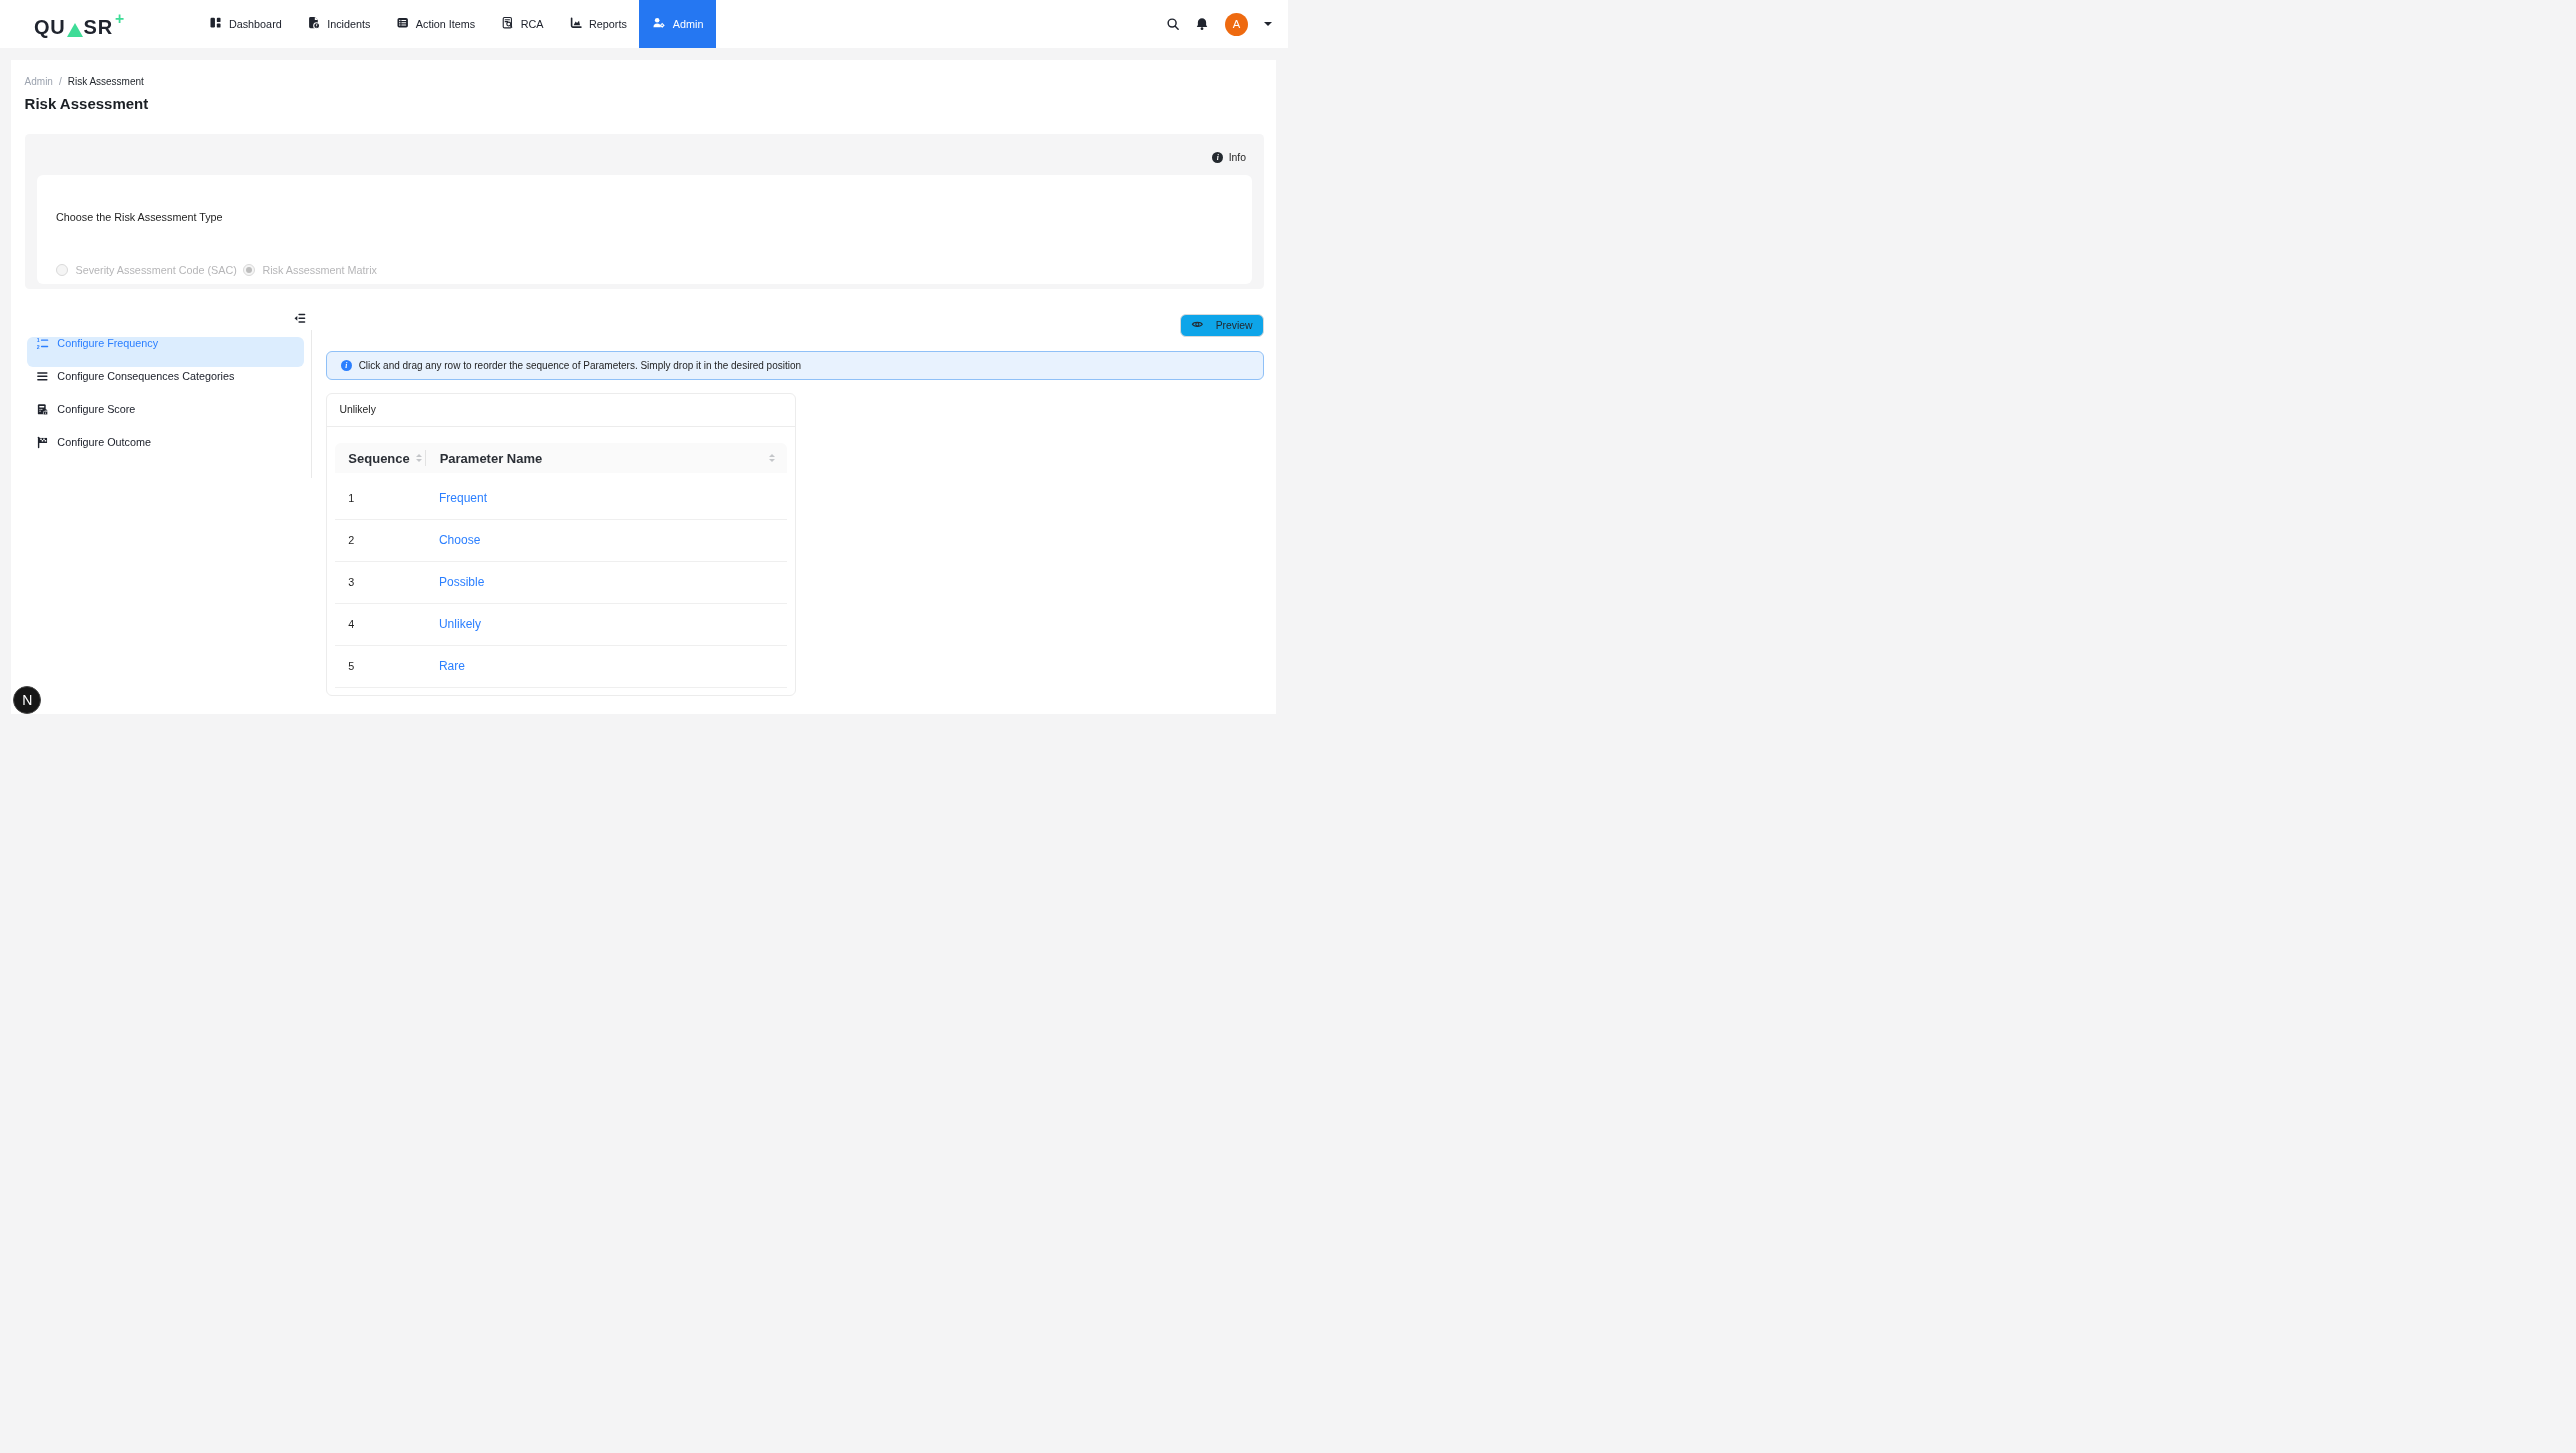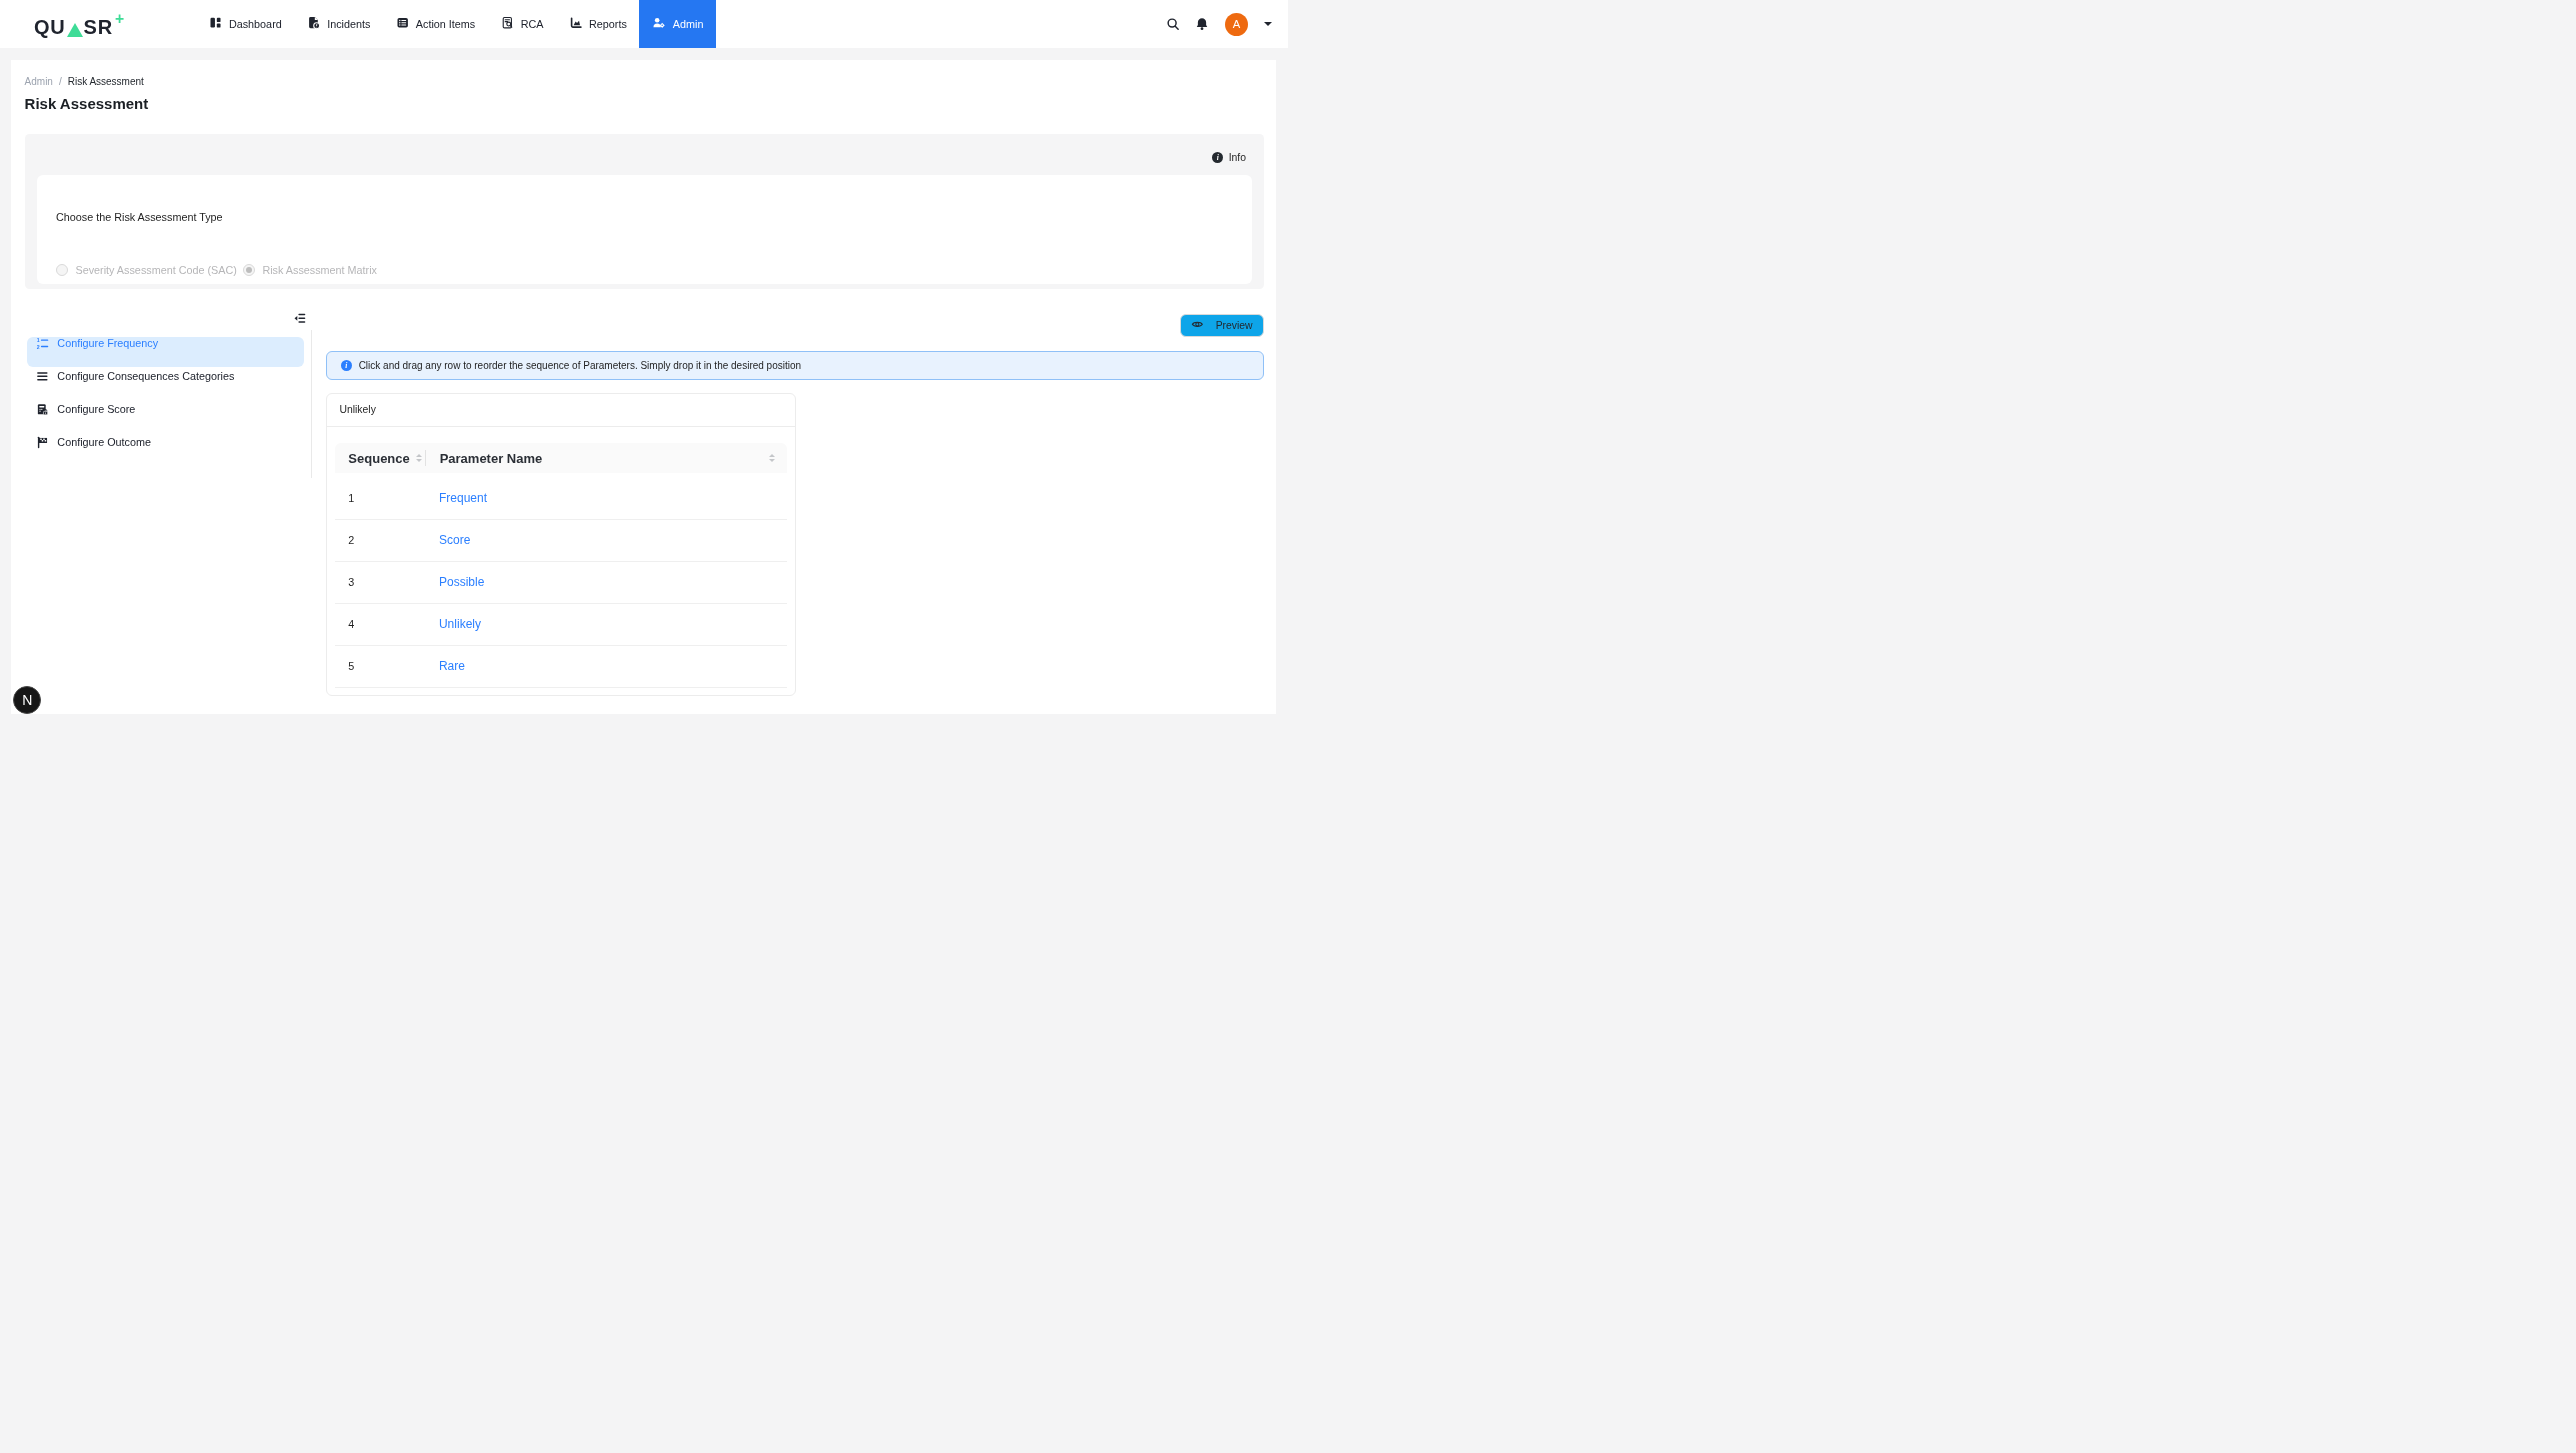--- a/index.html
+++ b/index.html
@@ -320,21 +320,21 @@
             </div>
           </div>
 
           <div class="tbody">
             <div class="trow">
               <div class="td-seq">1</div>
               <div class="td-param"><a>Frequent</a></div>
             </div>
             <div class="trow">
               <div class="td-seq">2</div>
-              <div class="td-param"><a>Score</a></div>
+              <div class="td-param"><a>Choose</a></div>
             </div>
             <div class="trow">
               <div class="td-seq">3</div>
               <div class="td-param"><a>Possible</a></div>
             </div>
             <div class="trow">
               <div class="td-seq">4</div>
               <div class="td-param"><a>Unlikely</a></div>
             </div>
             <div class="trow">

